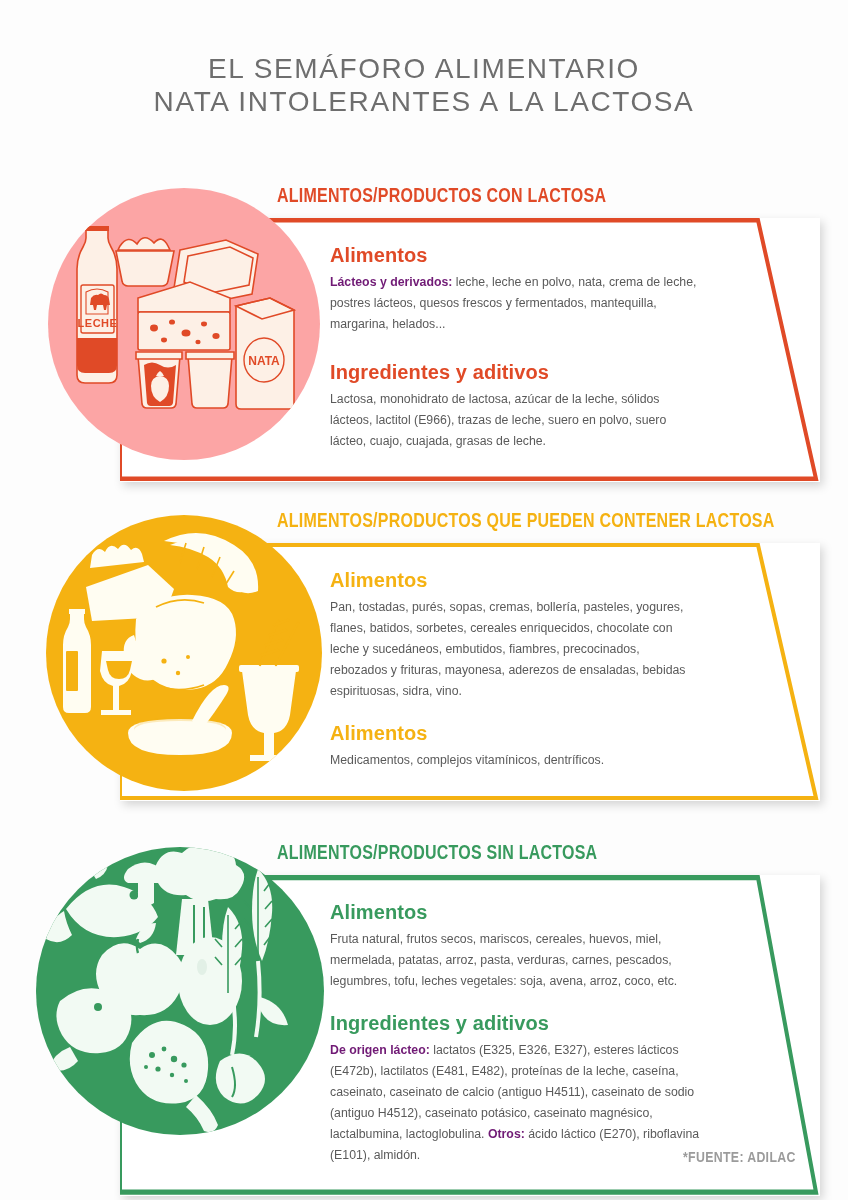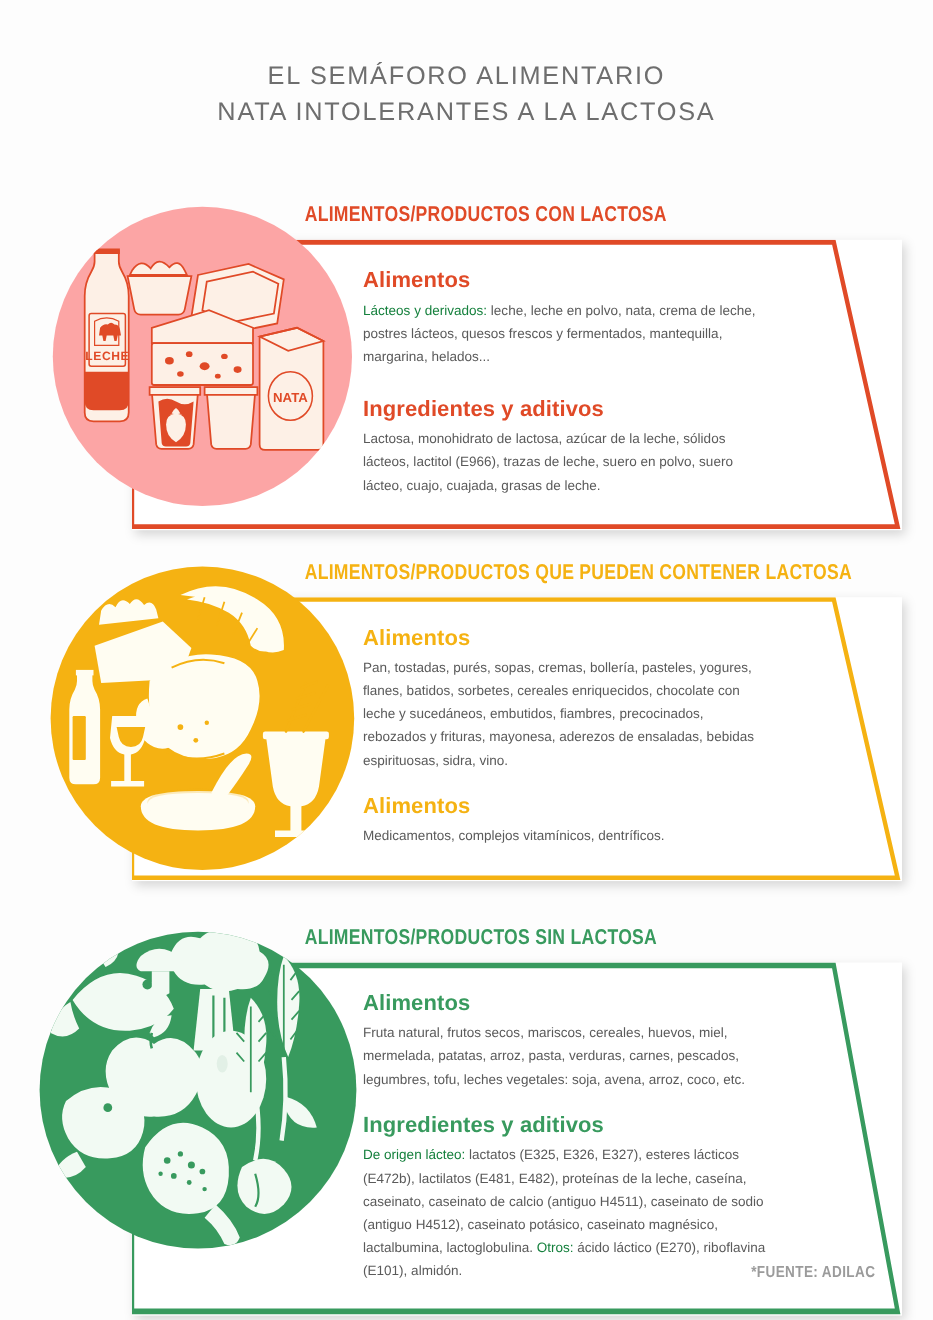--- a/index.html
+++ b/index.html
@@ -15,21 +15,21 @@
     background: #fdfdfd;
   }
 
   
   .title-block {
     position: absolute;
     top: 52px; left: 0; width: 848px;
     text-align: center;
   }
   .title-line {
-    font-size: 23px;
+    font-size: 28px;
     letter-spacing: 1.6px;
     color: #6e6e6e;
     line-height: 33px;
     font-weight: 400;
   }
 
   
   .section { position: absolute; left: 0; width: 816px; }
   #section-red    { top: 178px;  height: 300px; }
   #section-yellow { top: 478px;  height: 300px; margin-top: 25px; }
@@ -81,21 +81,21 @@
     font-size: 20px;
     font-weight: 700;
     margin-bottom: 5px;
     letter-spacing: 0.1px;
   }
   .block-body {
     font-size: 12.3px;
     line-height: 21px;
     color: #5a5a5a;
   }
-  .block-body b { color: #15803d; font-weight: 400; }
+  .block-body b { color: #701a75; font-weight: 700; }
   .spacer-lg { height: 20px; }
   .spacer-sm { height: 14px; }
 
   .red   .block-title { color: #e04a27; }
   .yellow .block-title { color: #f5b212; }
   .green .block-title { color: #389a5e; }
 
   
   .circle {
     position: absolute;

